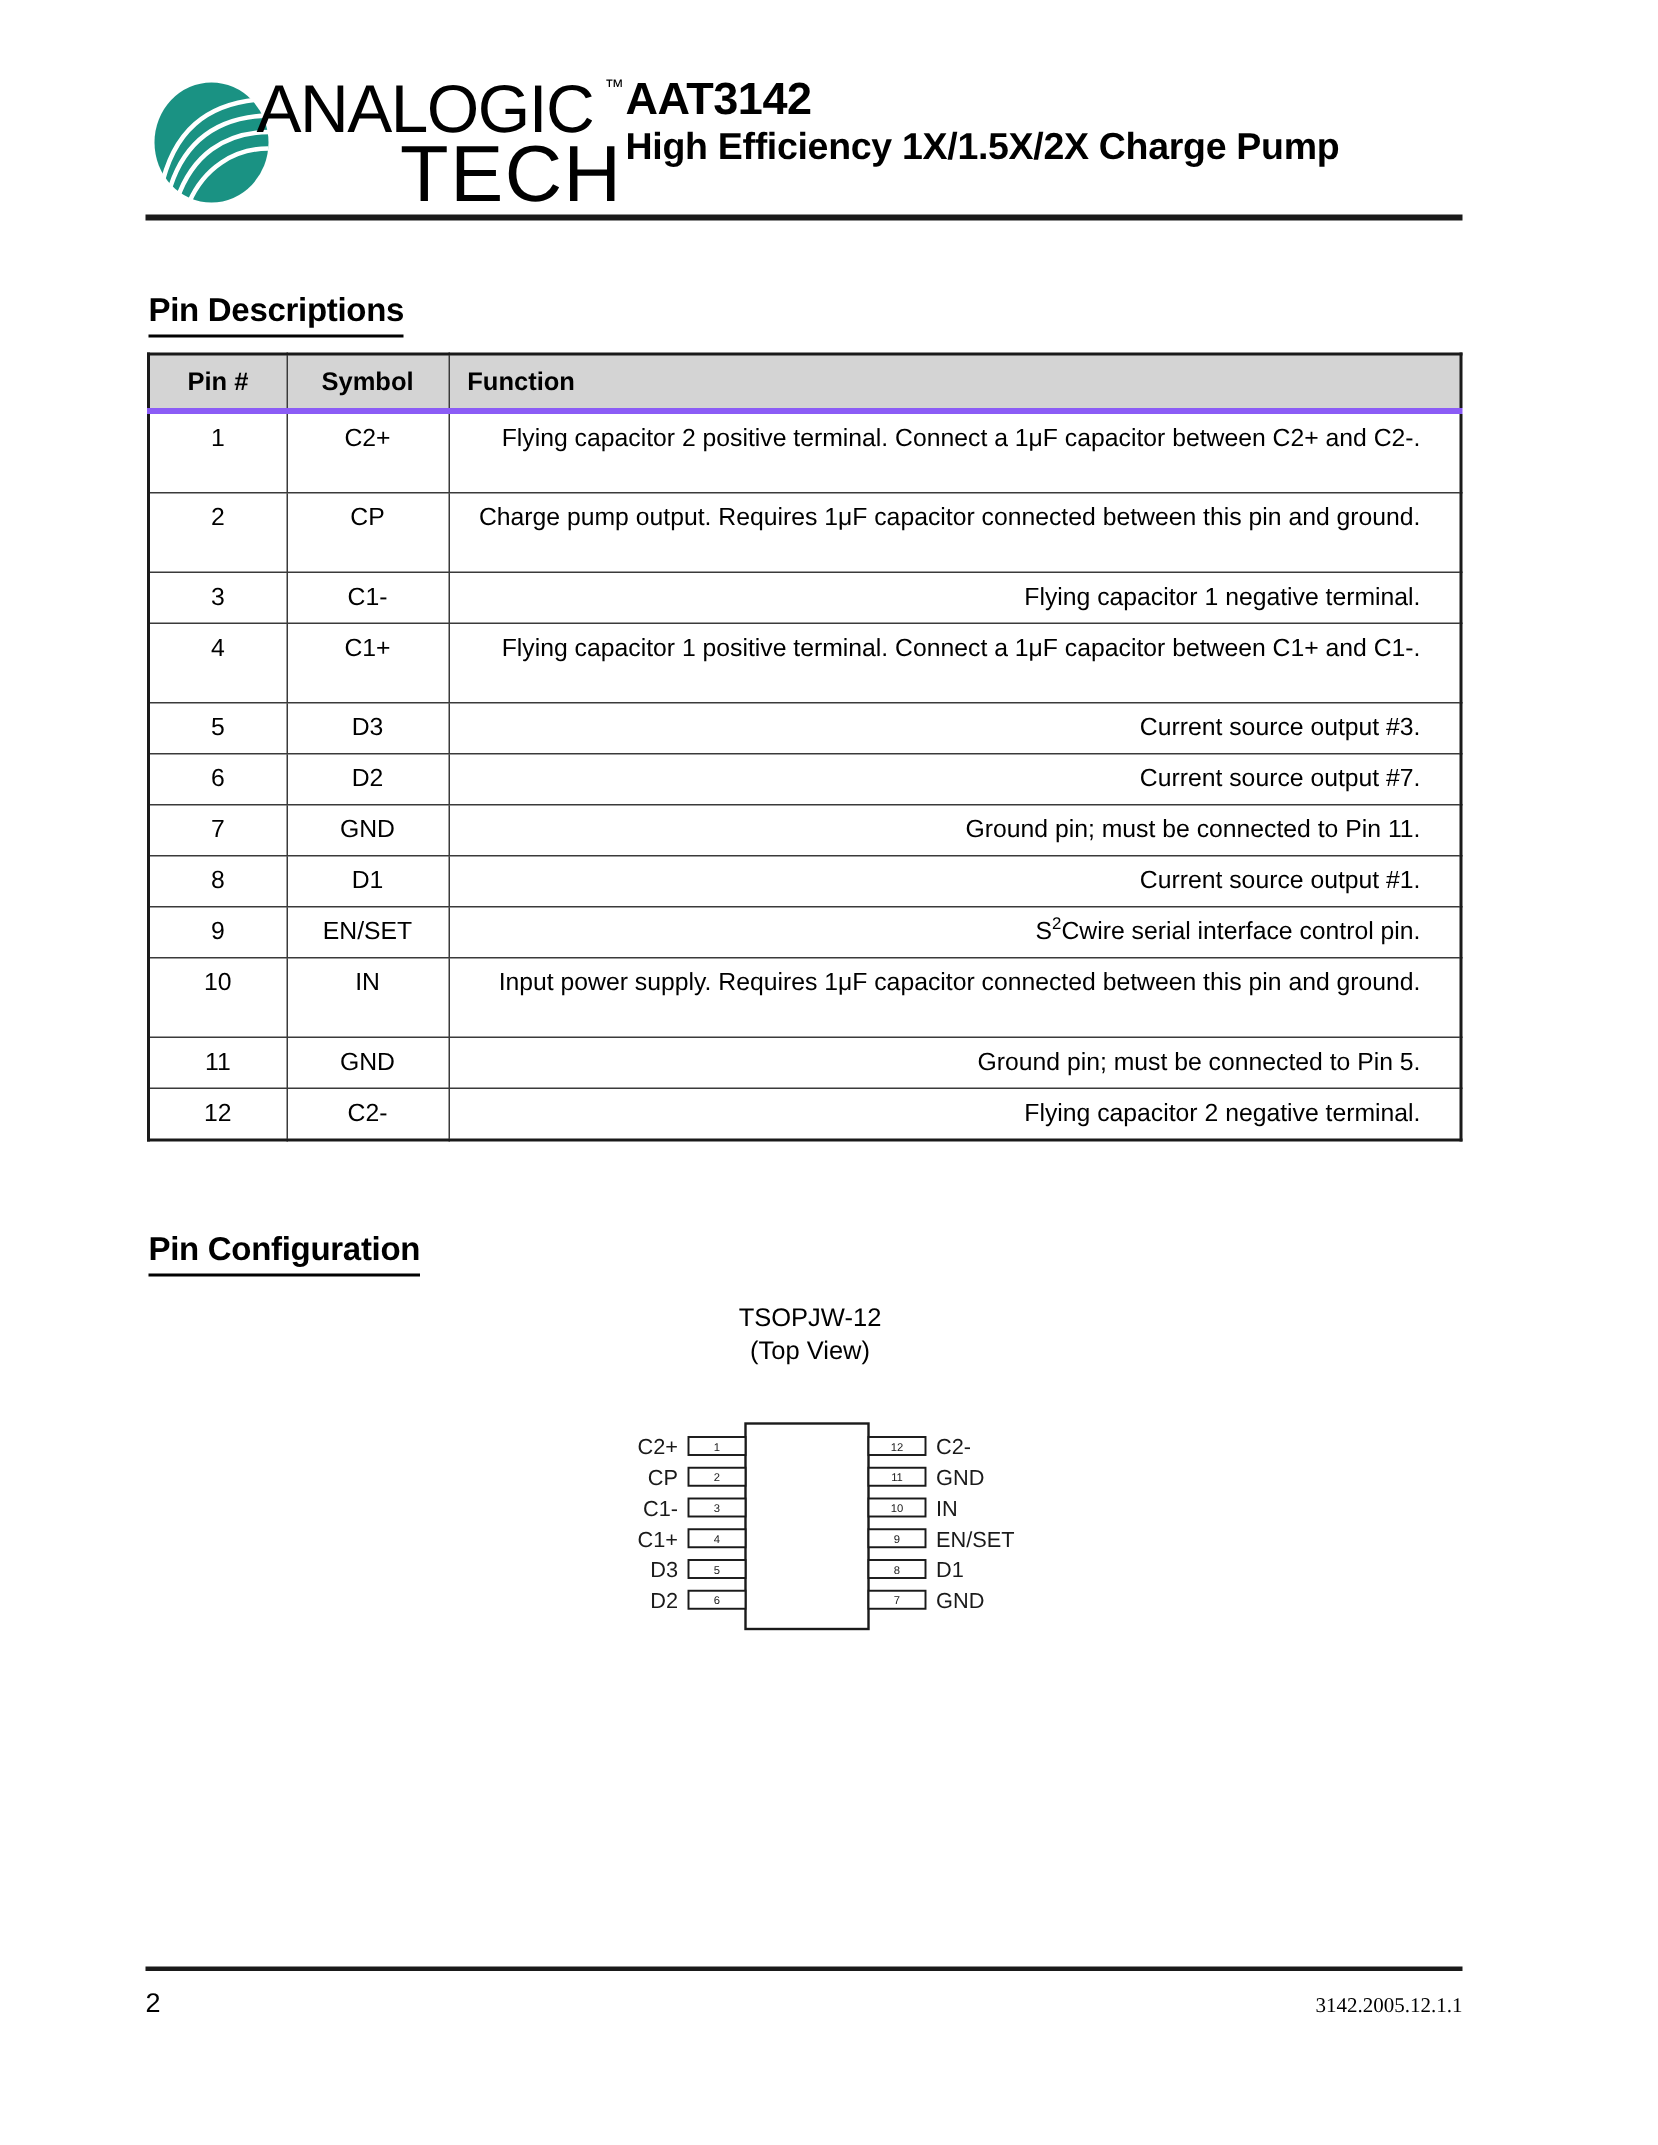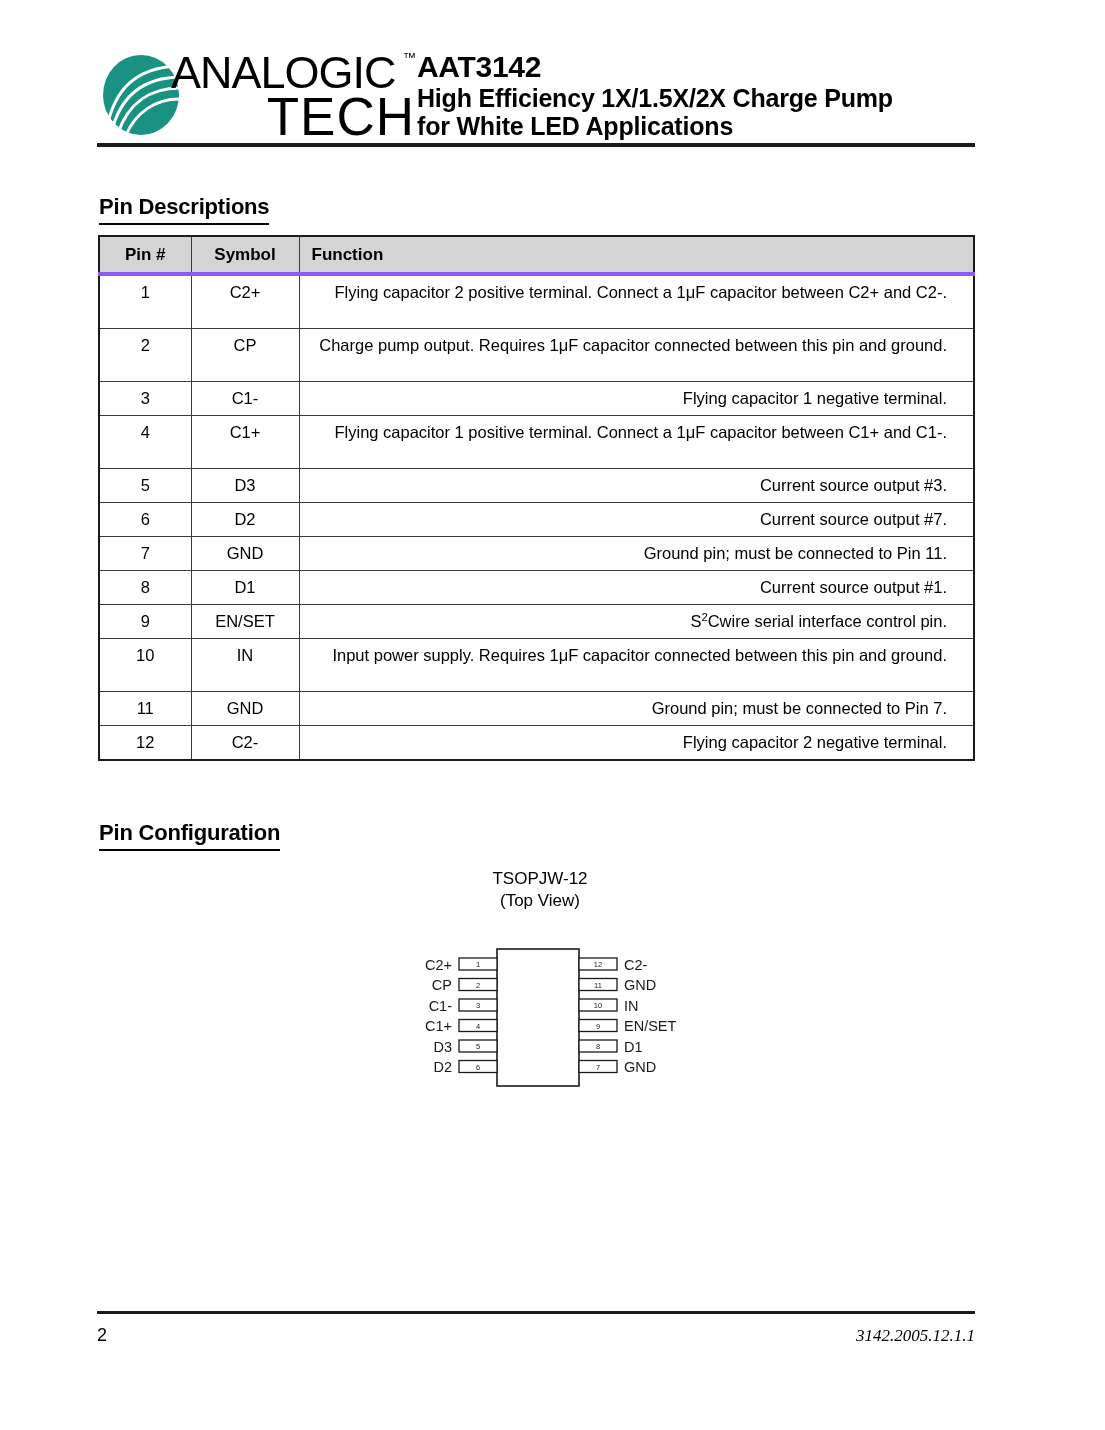--- a/index.html
+++ b/index.html
@@ -179,22 +179,21 @@
     width: 878px;
     display: flex;
     justify-content: space-between;
     align-items: baseline;
   }
   .footer-page {
     font-size: 18px;
   }
   .footer-doc {
     font-family: "Liberation Serif", serif;
-    font-style: italic;
-    font-size: 17px;
+    font-size: 14px;
   }
 </style>
 </head>
 <body>
 
 <div class="page">
 
   <div class="header">
 
     <div class="logo-block">
@@ -208,21 +207,20 @@
       <div class="logo-wordmark">
         <div class="wm-analogic">ANALOGIC</div>
         <div class="wm-tech">TECH</div>
         <div class="wm-tm">™</div>
       </div>
     </div>
 
     <div class="title-block">
       <div class="title-part">AAT3142</div>
       <div class="title-line">High Efficiency 1X/1.5X/2X Charge Pump</div>
-      <div class="title-line">for White LED Applications</div>
     </div>
   </div>
   <div class="header-rule"></div>
 
   <div class="section-heading" id="h-pin-descriptions">Pin Descriptions</div>
 
   <table class="pin-table">
     <colgroup>
       <col class="c-pin">
         <col class="c-sym">
@@ -282,21 +280,21 @@
           <td class="td-fun">S<sup>2</sup>Cwire serial interface control pin.</td>
         </tr>
         <tr class="two-line">
           <td class="td-pin">10</td>
           <td class="td-sym">IN</td>
           <td class="td-fun">Input power supply. Requires 1μF capacitor connected between this pin and ground.</td>
         </tr>
         <tr class="one-line">
           <td class="td-pin">11</td>
           <td class="td-sym">GND</td>
-          <td class="td-fun">Ground pin; must be connected to Pin 7.</td>
+          <td class="td-fun">Ground pin; must be connected to Pin 5.</td>
         </tr>
         <tr class="one-line">
           <td class="td-pin">12</td>
           <td class="td-sym">C2-</td>
           <td class="td-fun">Flying capacitor 2 negative terminal.</td>
         </tr>
       </tbody>
   </table>
 
   <div class="section-heading" id="h-pin-configuration">Pin Configuration</div>

